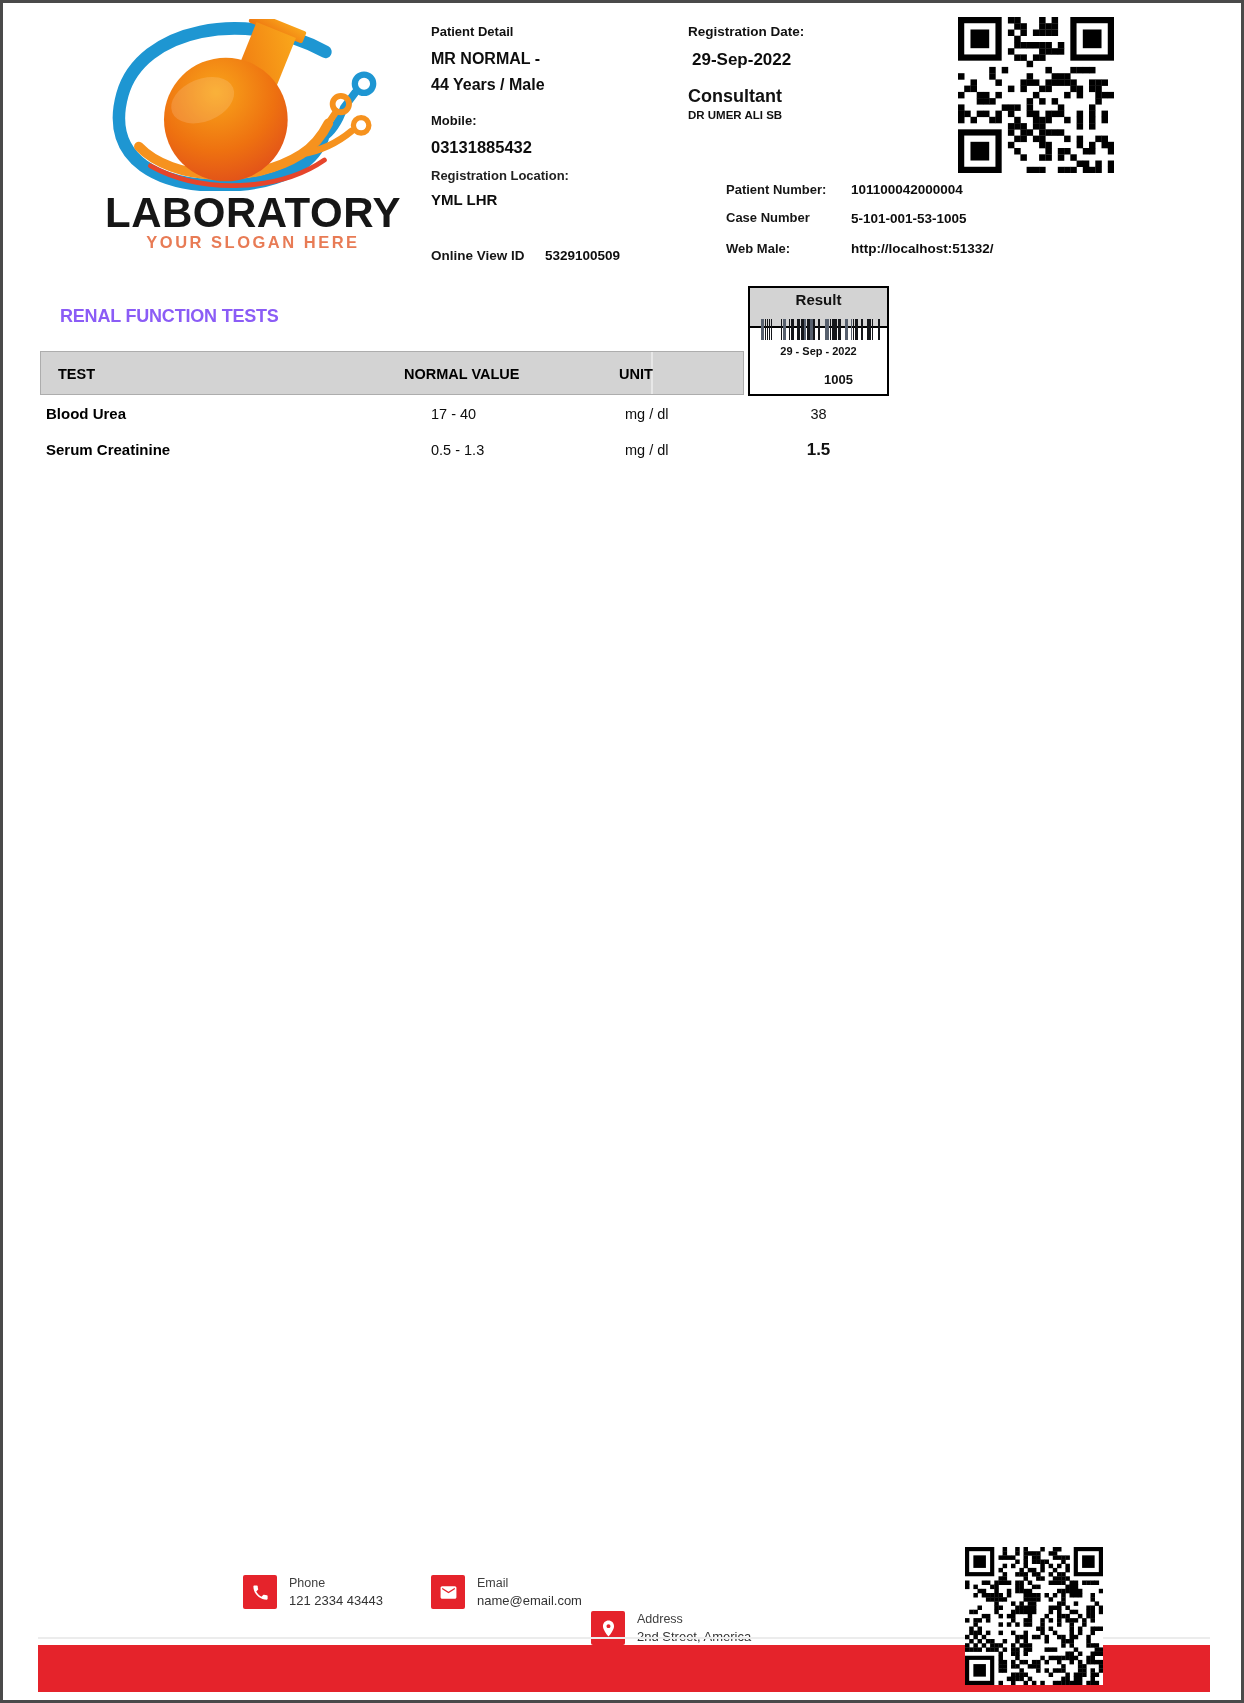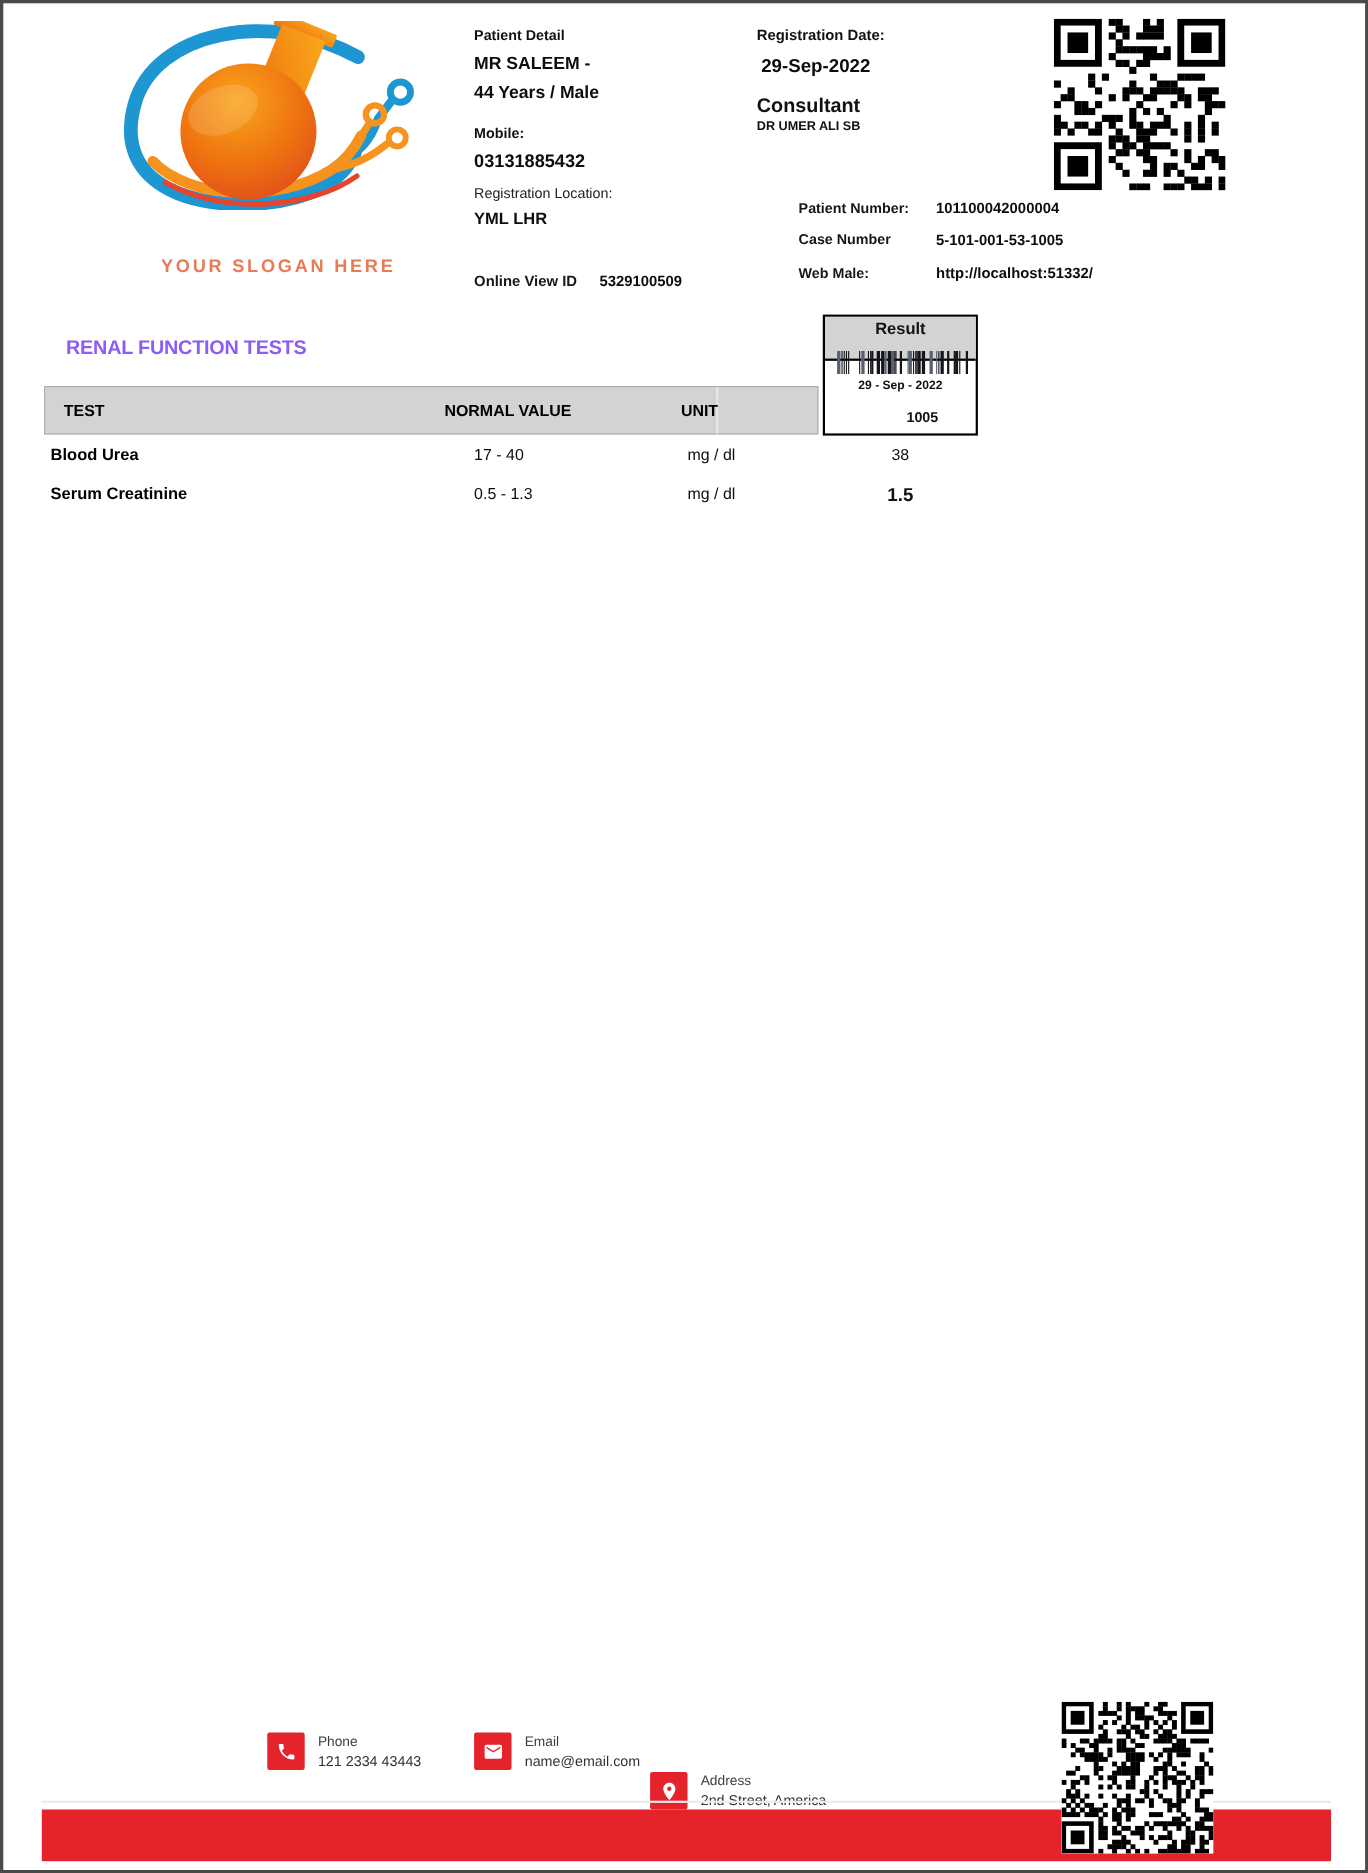--- a/index.html
+++ b/index.html
@@ -5,21 +5,21 @@
   html,body{margin:0;padding:0;background:#9a9a9a;}
   *{box-sizing:border-box;}
   .page{
     position:relative;width:1244px;height:1703px;background:#ffffff;
     border:3px solid #4a4a4a;overflow:hidden;
     font-family:"Liberation Sans","DejaVu Sans",sans-serif;color:#111;
   }
   .abs{position:absolute;}
   
   .h-label{font-size:13px;font-weight:bold;color:#111;}
-  .h-label-light{font-size:13px;font-weight:normal;color:#222;}
+  .h-label-light{font-size:13px;font-weight:bold;color:#222;}
   .h-big{font-size:16px;font-weight:bold;color:#0d0d0d;}
   .meta-label{font-size:13px;font-weight:600;color:#161616;}
   .meta-value{font-size:13.5px;font-weight:bold;color:#0d0d0d;}
   
   .logo-name{font-size:42px;font-weight:800;letter-spacing:.5px;color:#161616;text-align:center;}
   .logo-slogan{font-size:16.5px;font-weight:bold;letter-spacing:2.5px;color:#e87b55;text-align:center;}
   
   .report-title{font-size:18px;font-weight:800;letter-spacing:-0.2px;color:#8b5cf6;}
   .result-box{border:2px solid #000;background:#fff;}
   .result-head{background:#d3d3d3;border-bottom:2px solid #000;text-align:center;
@@ -75,24 +75,25 @@
       <path d="M 62 152 C 116 182 196 178 242 146" fill="none" stroke="#e6452b" stroke-width="5" stroke-linecap="round"></path>
 
       <g transform="rotate(22 172 40)">
         <rect x="150" y="-4" width="60" height="13" rx="2" fill="url(#neckG)"></rect>
         <rect x="158" y="6" width="44" height="76" fill="url(#neckG)"></rect>
       </g>
       <circle cx="140" cy="104" r="64" fill="url(#bodyG)"></circle>
       <ellipse cx="116" cy="84" rx="34" ry="22" fill="rgba(255,255,255,0.14)" transform="rotate(-22 116 84)"></ellipse>
     </svg>
   </div>
+  <div class="abs logo-name" style="left:80px;top:186px;width:340px;">LABORATORY</div>
   <div class="abs logo-slogan" style="left:80px;top:230px;width:340px;">YOUR SLOGAN HERE</div>
 
   <div class="abs h-label" style="left:428px;top:21px;">Patient Detail</div>
-  <div class="abs h-big" style="left:428px;top:47px;">MR SALEEM -</div>
+  <div class="abs h-big" style="left:428px;top:47px;">MR NORMAL -</div>
   <div class="abs h-big" style="left:428px;top:73px;">44 Years / Male</div>
   <div class="abs h-label" style="left:428px;top:110px;">Mobile:</div>
   <div class="abs h-big" style="font-size:16.5px;left:428px;top:135px;">03131885432</div>
   <div class="abs h-label-light" style="left:428px;top:165px;">Registration Location:</div>
   <div class="abs h-big" style="font-size:15px;left:428px;top:188px;">YML LHR</div>
   <div class="abs meta-label" style="left:428px;top:245px;font-size:13.5px;">Online View ID</div>
   <div class="abs meta-value" style="left:542px;top:245px;">5329100509</div>
 
   <div class="abs h-label" style="left:685px;top:21px;font-size:13.5px;">Registration Date:</div>
   <div class="abs h-big" style="font-size:17px;left:689px;top:47px;">29-Sep-2022</div>

